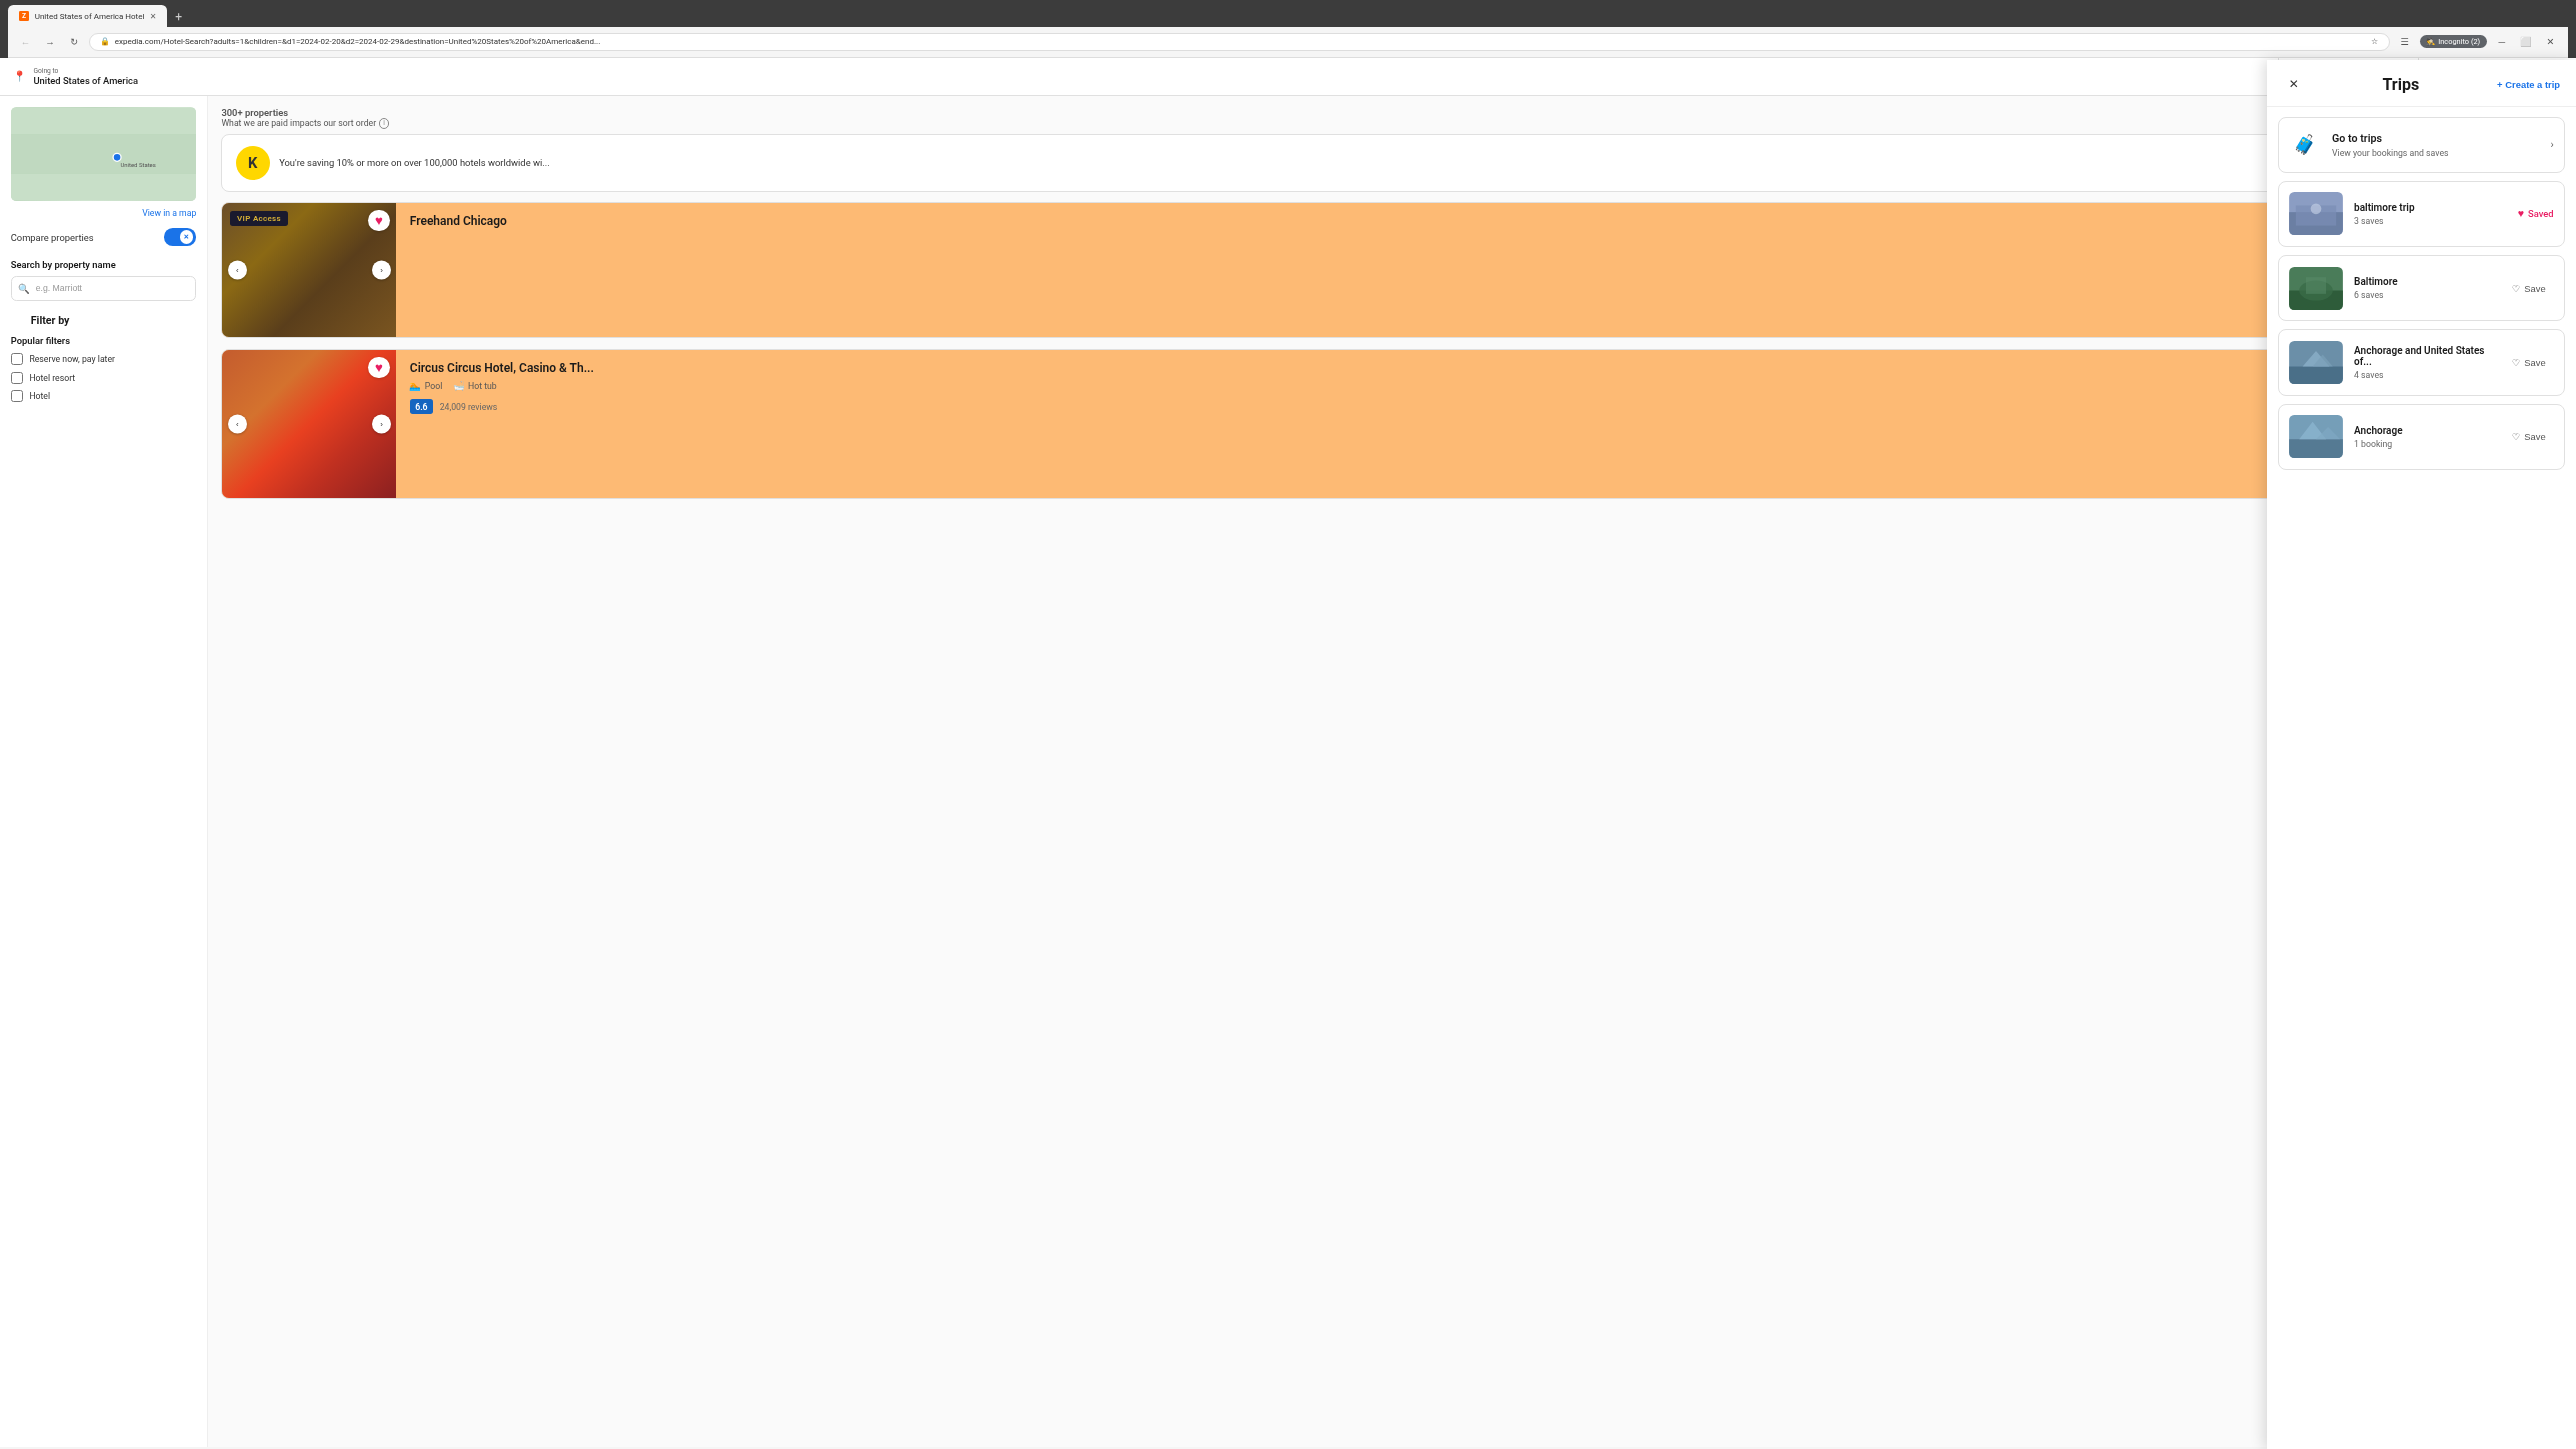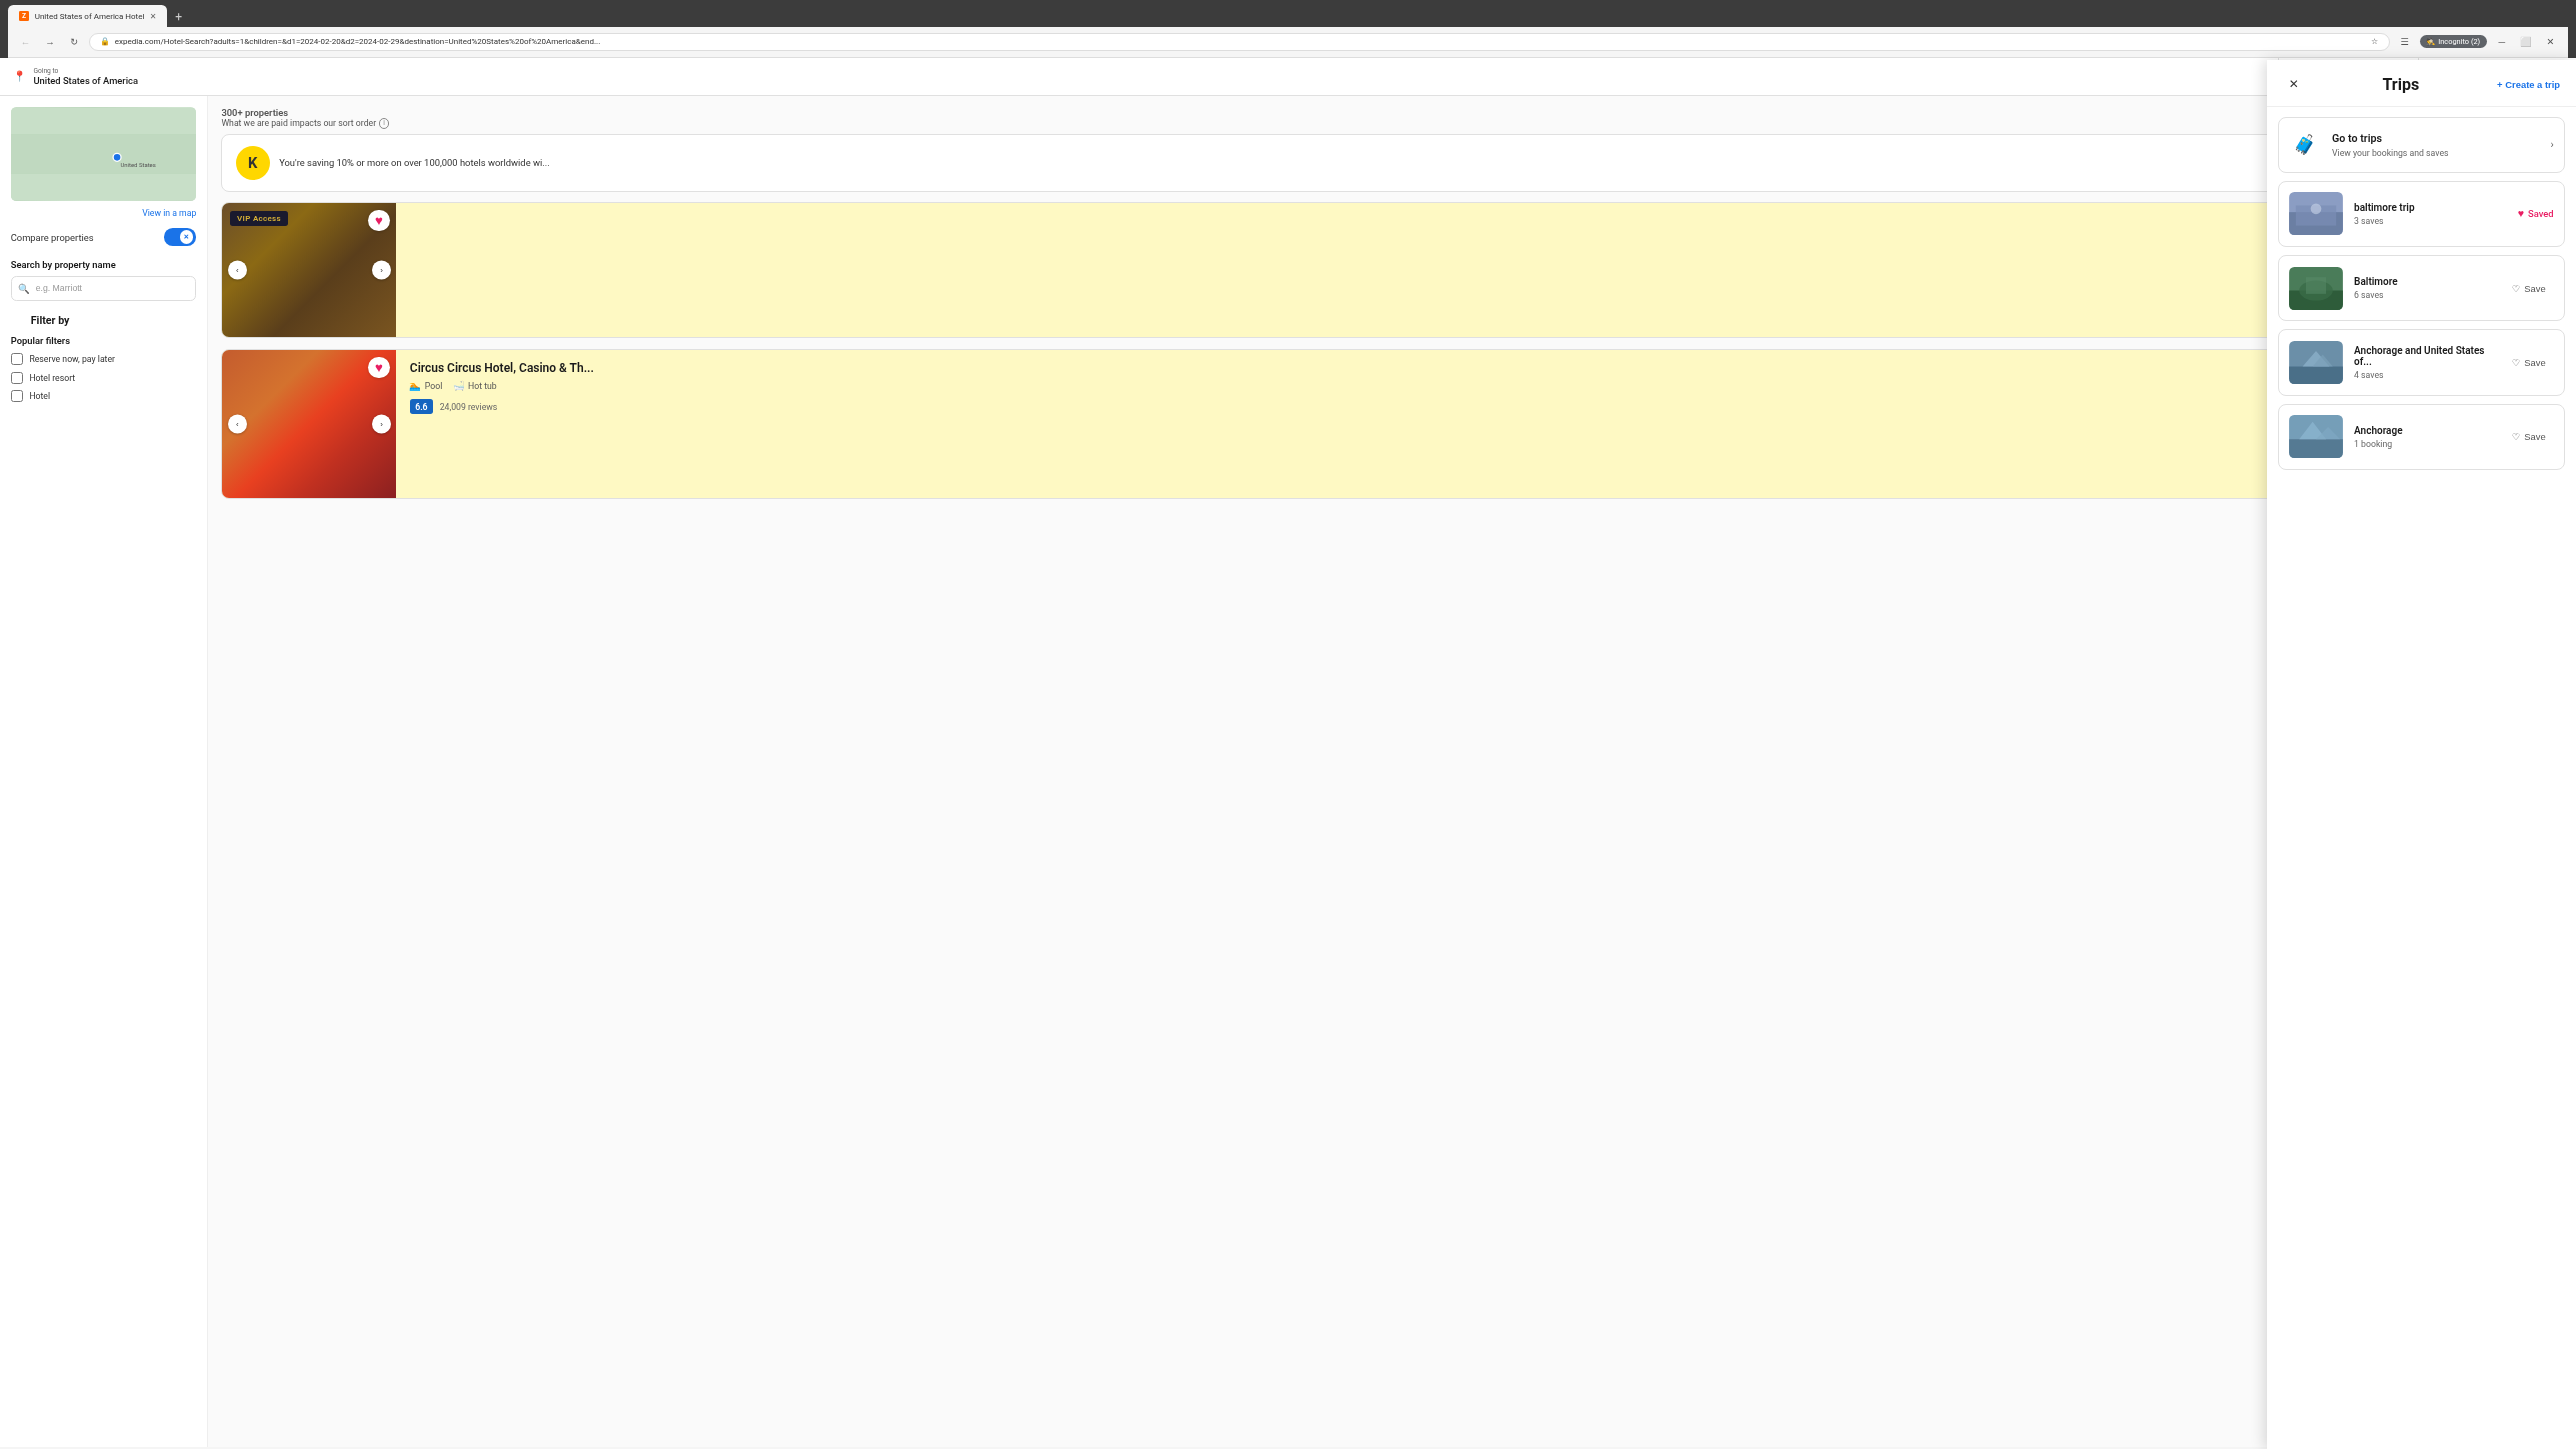--- a/index.html
+++ b/index.html
@@ -61,21 +61,21 @@
     .sort-by { display: flex; align-items: center; gap: 4px; }
     .paid-notice { font-size: 8.7px; color: #555; display: flex; align-items: center; gap: 2.7px; }
     .info-icon { width: 10.7px; height: 10.7px; border-radius: 50%; border: 0.7px solid #888; display: inline-flex; align-items: center; justify-content: center; font-size: 6.7px; color: #888; cursor: pointer; }
 
     
     .savings-banner { display: flex; align-items: center; gap: 9.4px; background: white; border: 0.7px solid #e0e0e0; border-radius: 8px; padding: 10.7px 13.4px; margin-bottom: 10.7px; }
     .savings-avatar { width: 34px; height: 34px; border-radius: 50%; background: #ffd700; display: flex; align-items: center; justify-content: center; font-size: 14.8px; font-weight: bold; color: #333; }
     .savings-text { font-size: 9.4px; color: #333; }
 
     
-    .hotel-card { background: #fef9c3; border: 0.7px solid #e0e0e0; border-radius: 8px; margin-bottom: 10.7px; display: flex; overflow: hidden; }
+    .hotel-card { background: #fdba74; border: 0.7px solid #e0e0e0; border-radius: 8px; margin-bottom: 10.7px; display: flex; overflow: hidden; }
     .hotel-image-wrap { position: relative; width: 174px; min-width: 174px; }
     .hotel-image { width: 100%; height: 134px; object-fit: cover; background: #8B6914; }
     .hotel-image-1 { background: linear-gradient(135deg, #6B4E2A 0%, #8B6914 30%, #5A3E1B 60%, #7A5520 100%); }
     .hotel-image-2 { background: linear-gradient(135deg, #c45c2e 0%, #d4722e 30%, #e84020 50%, #c03020 70%, #8B2020 100%); }
     .vip-badge { position: absolute; top: 8px; left: 8px; background: #1a1a2e; color: #d4af37; padding: 2.7px 6.7px; border-radius: 2.7px; font-size: 8px; font-weight: 600; letter-spacing: 0.3px; }
     .heart-btn { position: absolute; top: 6.7px; right: 6.7px; width: 21.5px; height: 21.5px; border-radius: 50%; background: white; border: none; cursor: pointer; display: flex; align-items: center; justify-content: center; box-shadow: 0 0.7px 2.7px rgba(0,0,0,0.2); }
     .heart-btn.active { color: #e91e63; }
     .prev-btn, .next-btn { position: absolute; top: 50%; transform: translateY(-50%); width: 19px; height: 19px; border-radius: 50%; background: white; border: none; cursor: pointer; display: flex; align-items: center; justify-content: center; box-shadow: 0 0.7px 2.7px rgba(0,0,0,0.3); font-size: 8px; color: #333; }
     .prev-btn { left: 5.4px; }
     .next-btn { right: 5.4px; }
@@ -254,20 +254,21 @@
 
       <div class="hotel-card">
         <div class="hotel-image-wrap">
           <div class="hotel-image hotel-image-1" style="height:134px;"></div>
           <div class="vip-badge">VIP Access</div>
           <button class="heart-btn active">♥</button>
           <button class="prev-btn">‹</button>
           <button class="next-btn">›</button>
         </div>
         <div class="hotel-info">
+          <div class="hotel-name">Freehand Chicago</div>
         </div>
       </div>
 
       <div class="hotel-card">
         <div class="hotel-image-wrap">
           <div class="hotel-image hotel-image-2" style="height:148px;"></div>
           <button class="heart-btn active">♥</button>
           <button class="prev-btn">‹</button>
           <button class="next-btn">›</button>
         </div>

